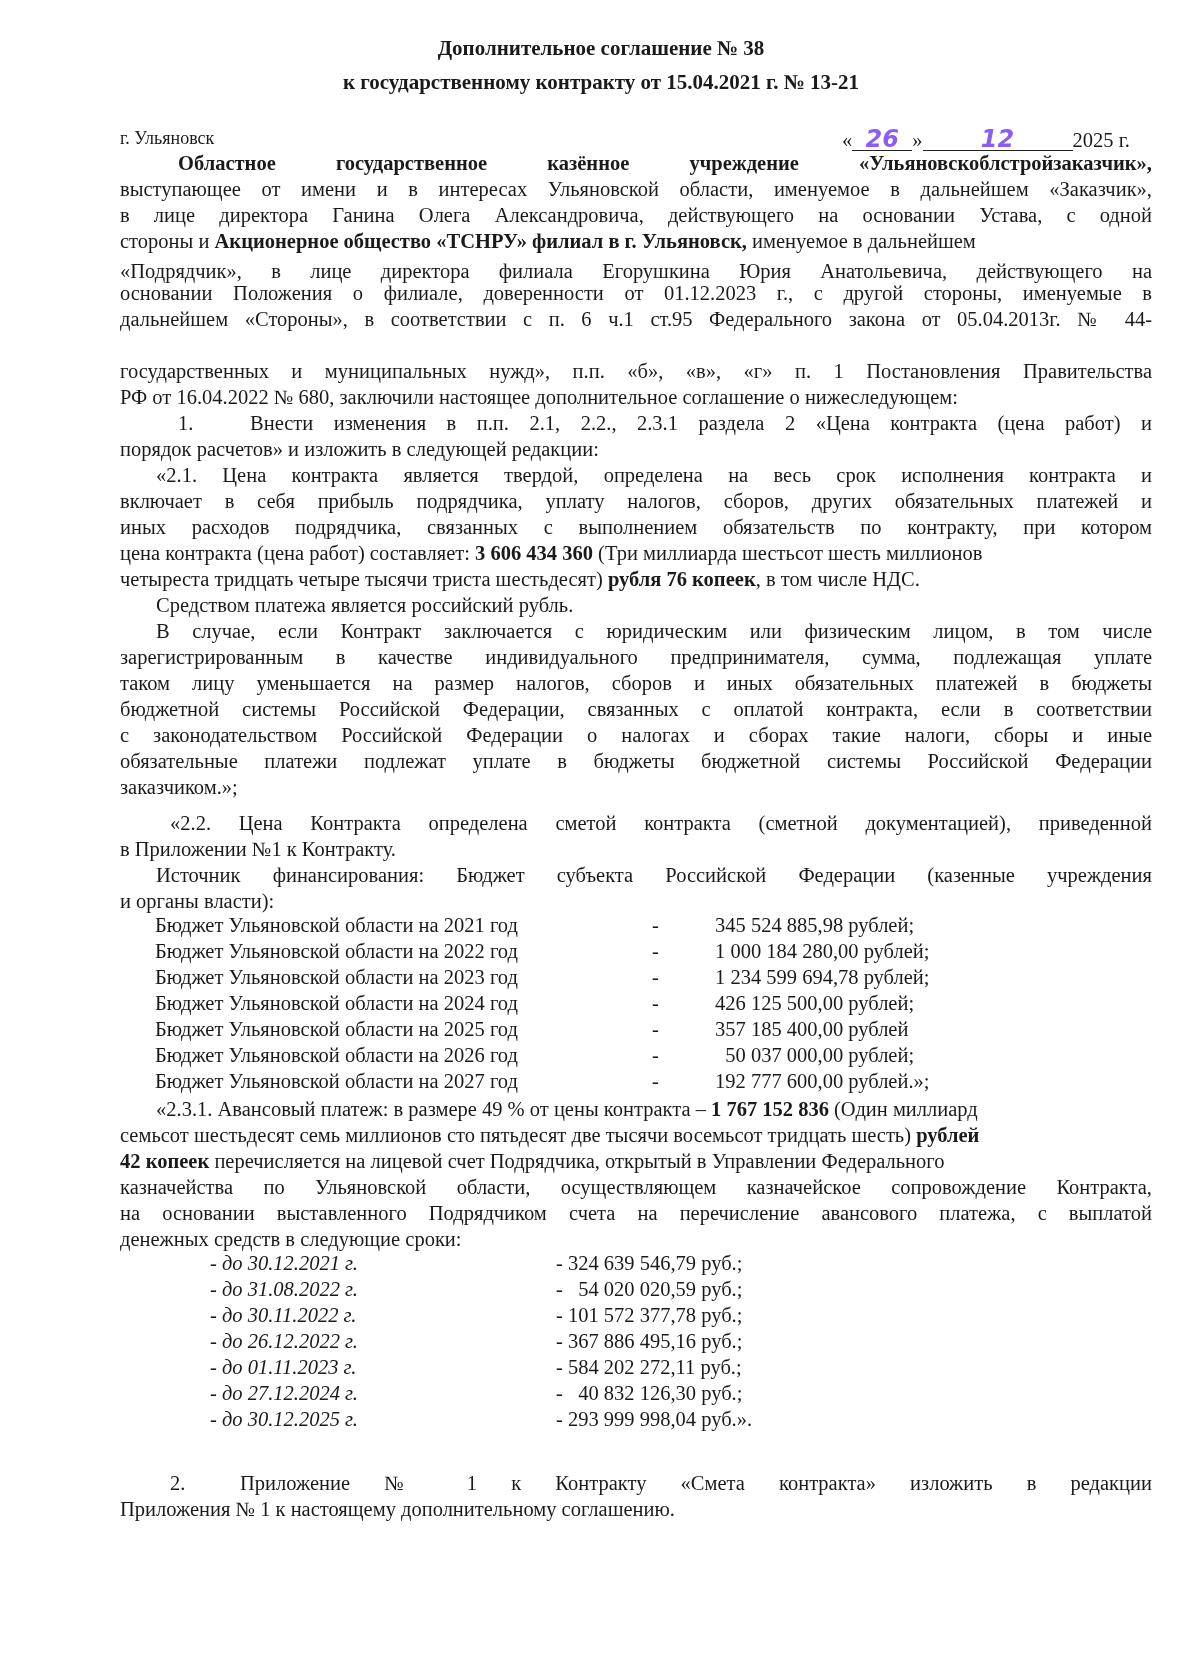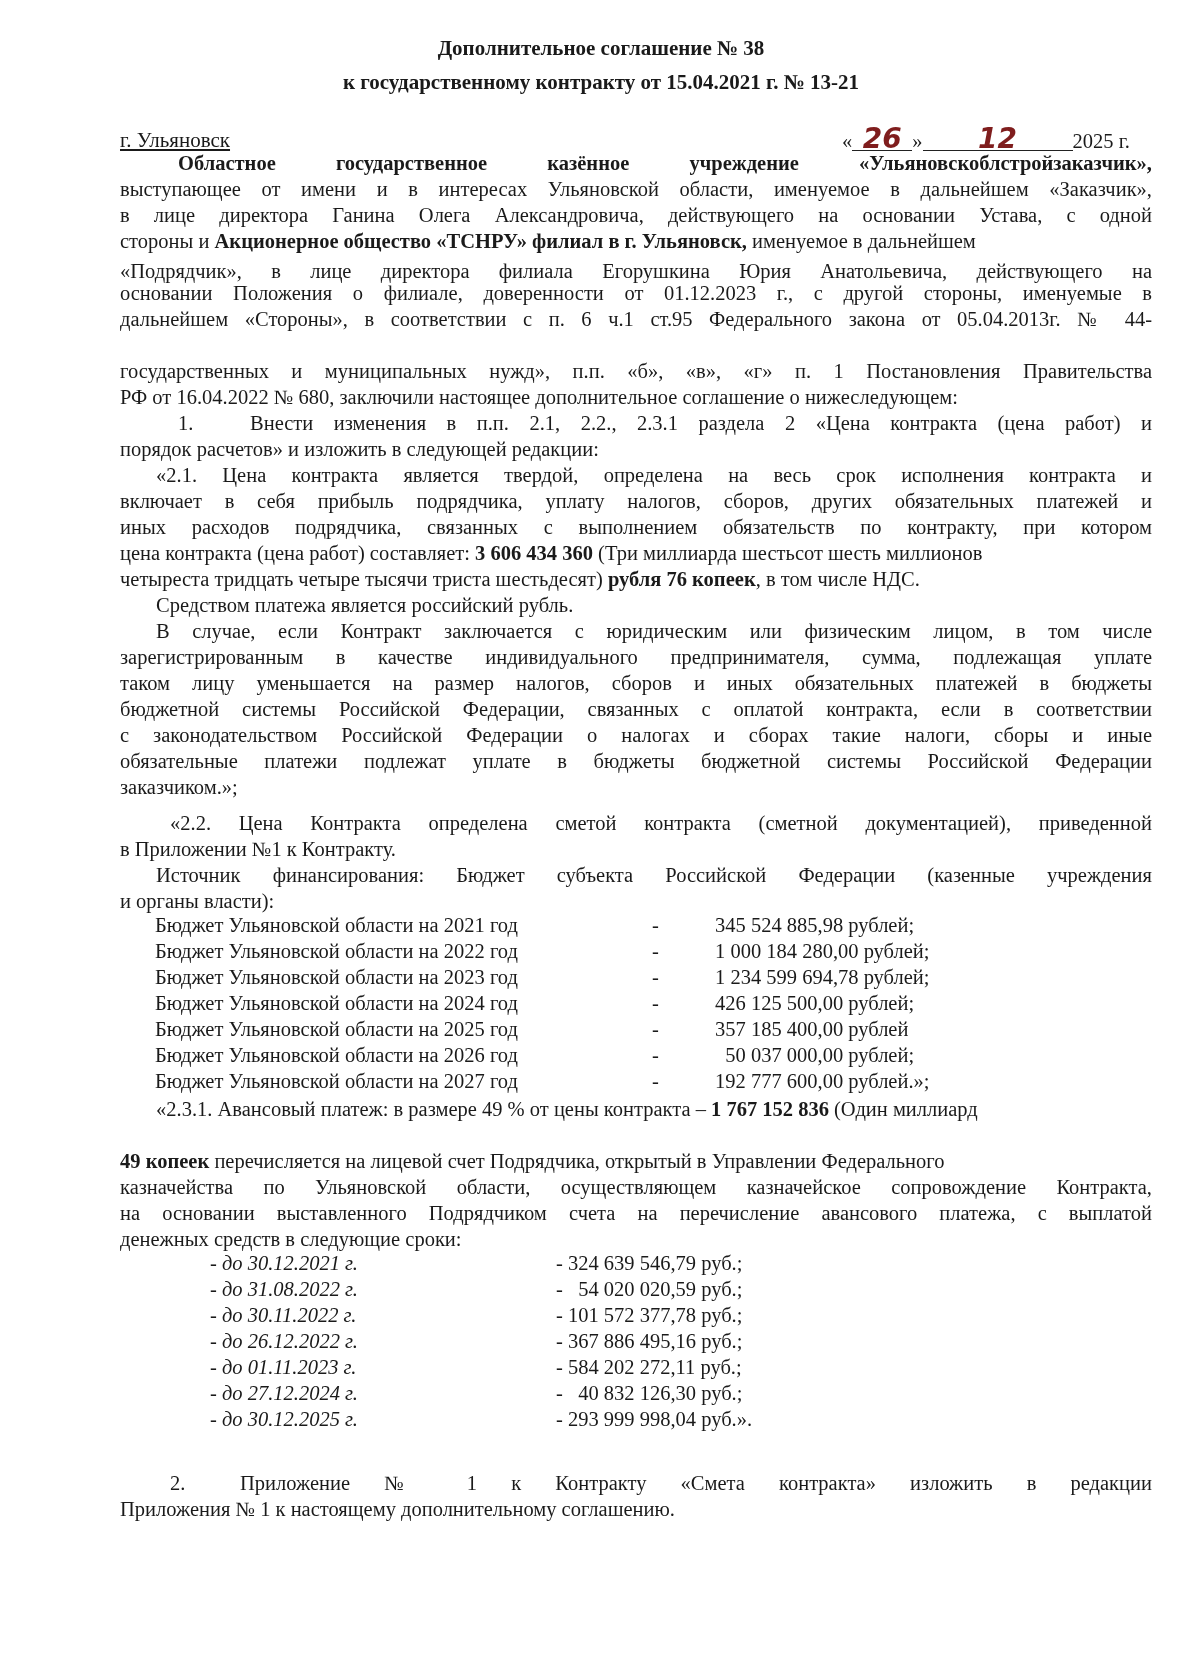--- a/index.html
+++ b/index.html
@@ -14,25 +14,25 @@
       font-weight: bold; font-size: 21px; letter-spacing: 0;
     }
     .t1 { top: 36px; }
     .t2 { top: 70px; }
     .line {
       position: absolute; left: 120px; width: 1032px;
       font-size: 20.5px; line-height: 26px; white-space: nowrap;
     }
     .just { text-align: justify; text-align-last: justify; white-space: normal; }
     .b { font-weight: bold; }
-    .city { position: absolute; left: 120px; top: 128px; font-size: 21px; text-decoration: underline; }
+    .city { position: absolute; left: 120px; top: 128px; font-size: 18px; }
     .date { position: absolute; left: 842px; top: 128px; font-size: 20.5px; white-space: nowrap; }
     .hand {
-      display: inline-block; color: #7f1d1d; font-style: italic; font-weight: bold;
-      font-family: "DejaVu Sans", sans-serif; font-size: 28px; text-align: center;
+      display: inline-block; color: #8b5cf6; font-style: italic; font-weight: bold;
+      font-family: "DejaVu Sans", sans-serif; font-size: 24px; text-align: center;
       border-bottom: 1px solid #222; line-height: 22px;
     }
     .hd { width: 60px; }
     .hm { width: 150px; }
     .budget { position: absolute; left: 155px; font-size: 20.5px; white-space: nowrap; }
     .budget .lab { position: absolute; left: 0; }
     .budget .dash { position: absolute; left: 497px; }
     .budget .amt { position: absolute; left: 560px; }
     .sched { position: absolute; font-size: 20.5px; white-space: nowrap; }
     .sd { left: 210px; font-style: italic; }
@@ -114,21 +114,22 @@
       <span class="dash">-</span>
       <span class="amt" style="white-space:pre;">  50 037 000,00 рублей;</span>
     </div>
   <div class="budget" style="top:1070px;">
       <span class="lab">Бюджет Ульяновской области на 2027 год</span>
       <span class="dash">-</span>
       <span class="amt">192 777 600,00 рублей.»;</span>
     </div>
 
   <div class="line" style="top:1096px; left:156px; width:996px;"><span>«2.3.1. Авансовый платеж: в размере 49 % от цены контракта – </span><span class="b">1 767 152 836</span><span> (Один миллиард</span></div>
-  <div class="line" style="top:1148px;"><span class="b">49 копеек</span><span> перечисляется на лицевой счет Подрядчика, открытый в Управлении Федерального</span></div>
+  <div class="line" style="top:1122px;"><span>семьсот шестьдесят семь миллионов сто пятьдесят две тысячи восемьсот тридцать шесть) </span><span class="b">рублей</span></div>
+  <div class="line" style="top:1148px;"><span class="b">42 копеек</span><span> перечисляется на лицевой счет Подрядчика, открытый в Управлении Федерального</span></div>
   <div class="line just" style="top:1174px;">казначейства по Ульяновской области, осуществляющем казначейское сопровождение Контракта,</div>
   <div class="line just" style="top:1200px;">на основании выставленного Подрядчиком счета на перечисление авансового платежа, с выплатой</div>
   <div class="line" style="top:1226px;">денежных средств в следующие сроки:</div>
 
   <div class="sched sd" style="top:1252px;">- до 30.12.2021 г.</div>
   <div class="sched sa" style="top:1252px; white-space:pre;">- 324 639 546,79 руб.;</div>
   <div class="sched sd" style="top:1278px;">- до 31.08.2022 г.</div>
   <div class="sched sa" style="top:1278px; white-space:pre;">-   54 020 020,59 руб.;</div>
   <div class="sched sd" style="top:1304px;">- до 30.11.2022 г.</div>
   <div class="sched sa" style="top:1304px; white-space:pre;">- 101 572 377,78 руб.;</div>

